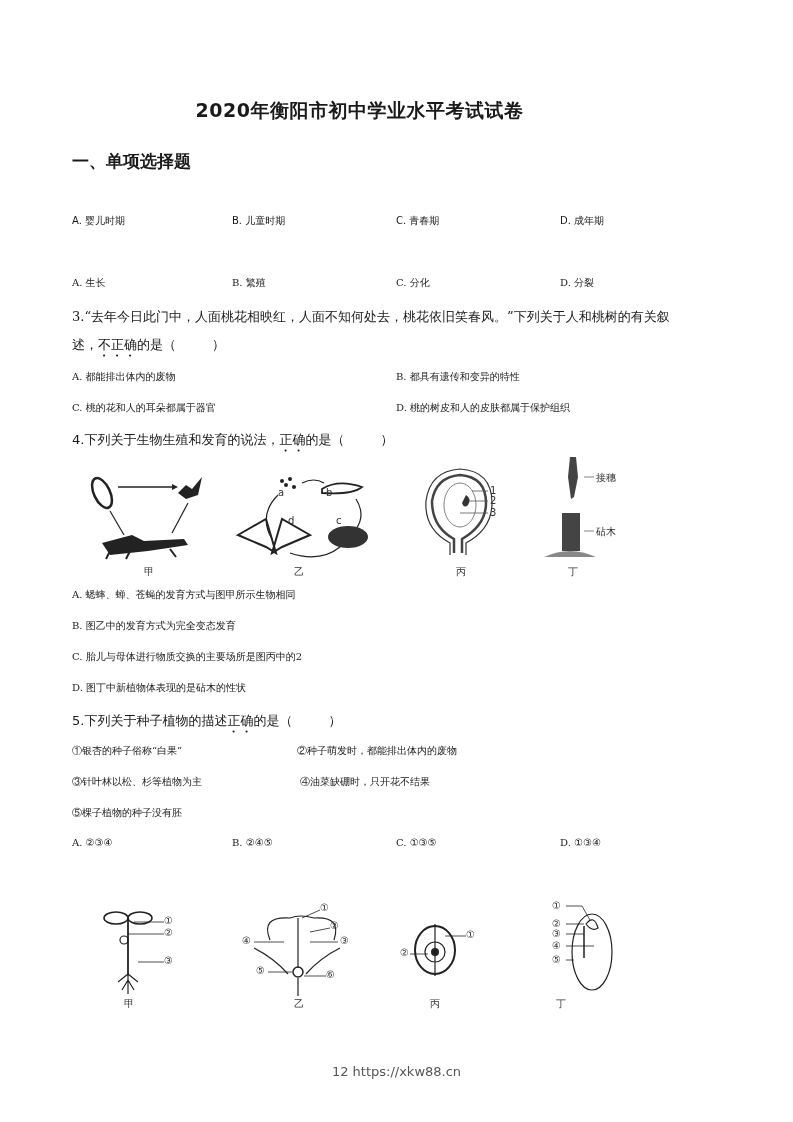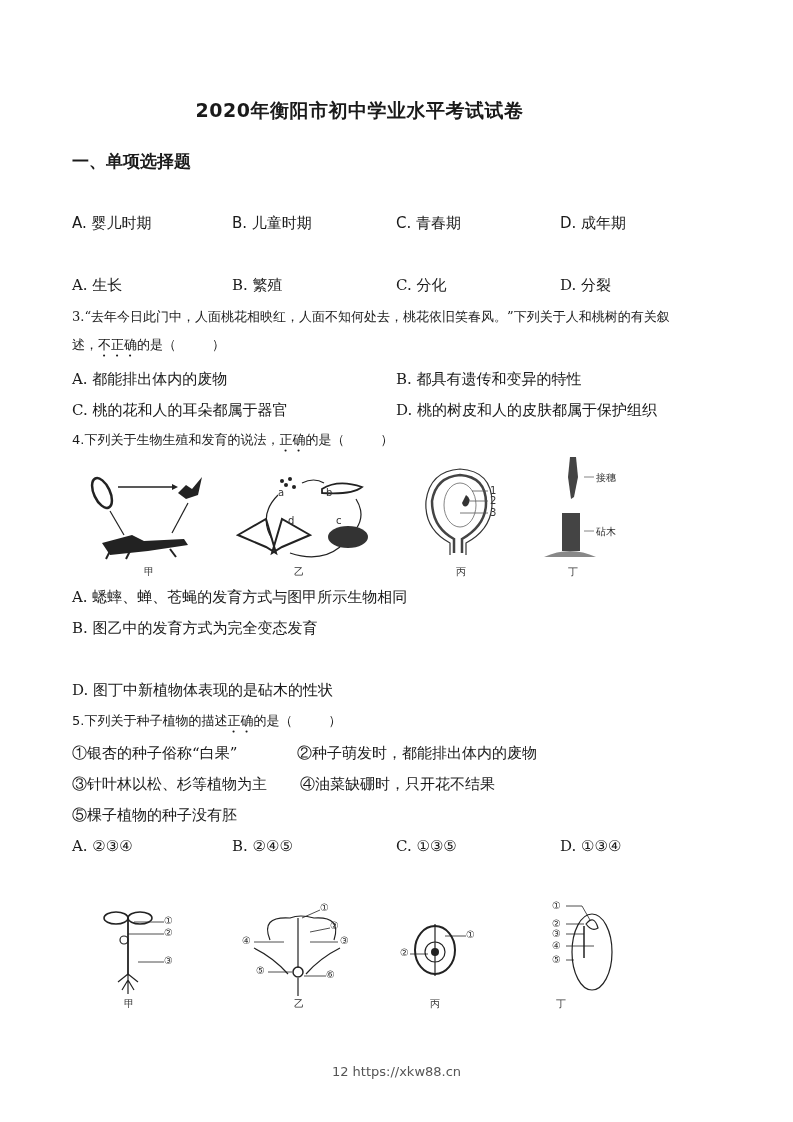--- a/index.html
+++ b/index.html
@@ -7,21 +7,21 @@
          font-family: "DejaVu Serif", "Liberation Serif", serif; color: #1a1a1a; }
   .page { position: absolute; left: 0; top: 0; width: 793px; height: 1122px; }
   .title { position: absolute; top: 98px; left: 0; width: 719px; text-align: center;
            font-family: "DejaVu Sans", sans-serif; font-weight: bold; font-size: 19px; letter-spacing: 0.5px; }
   .subject { position: absolute; top: 110px; left: 0; width: 793px; text-align: center;
              font-family: "DejaVu Sans", sans-serif; font-weight: bold; font-size: 21px; letter-spacing: 18px; padding-left: 18px; box-sizing: border-box; }
   .section { position: absolute; left: 72px; top: 150px; font-family: "DejaVu Sans", sans-serif;
              font-weight: bold; font-size: 17px; }
   .line { position: absolute; left: 72px; font-size: 13px; white-space: nowrap; }
   .stem { font-family: "DejaVu Sans", sans-serif; }
-  .opt { position: absolute; font-size: 15px; white-space: nowrap; }
+  .opt { position: absolute; font-size: 10px; white-space: nowrap; }
   .dot { text-emphasis: dot; -webkit-text-emphasis: dot; text-emphasis-position: under right; -webkit-text-emphasis-position: under; }
   .paren { display: inline-block; width: 36px; }
   .figrow { position: absolute; left: 80px; width: 580px; }
   .fig { position: absolute; text-align: center; }
   .fig svg { display: block; }
   .figlabel { position: absolute; font-size: 10px; color: #333; font-family: "DejaVu Sans", sans-serif; }
   .footer { position: absolute; top: 1064px; left: 0; width: 793px; text-align: center;
             font-family: "DejaVu Sans", sans-serif; font-size: 13px; color: #555; }
 </style>
 </head>
@@ -122,20 +122,21 @@
         <line x1="44" y1="74" x2="54" y2="74" stroke="#666" stroke-width="0.8"></line>
       </svg>
       <span class="figlabel" style="left:56px;top:14px">接穗</span>
       <span class="figlabel" style="left:56px;top:68px">砧木</span>
       <span class="figlabel" style="left:28px;top:108px">丁</span>
     </div>
   </div>
 
   <div class="opt" style="top:588px;left:72px">A.  蟋蟀、蝉、苍蝇的发育方式与图甲所示生物相同</div>
   <div class="opt" style="top:619px;left:72px">B.  图乙中的发育方式为完全变态发育</div>
+  <div class="opt" style="top:650px;left:72px">C.  胎儿与母体进行物质交换的主要场所是图丙中的2</div>
   <div class="opt" style="top:681px;left:72px">D.  图丁中新植物体表现的是砧木的性状</div>
 
   <div class="line stem" style="top:712px">
     <span>5.</span><span>下列关于种子植物的描述</span><span class="dot">正确</span><span>的是（</span><span class="paren"></span><span>）</span>
   </div>
   <div class="opt" style="top:744px;left:72px">①银杏的种子俗称“白果”</div>
   <div class="opt" style="top:744px;left:297px">②种子萌发时，都能排出体内的废物</div>
   <div class="opt" style="top:775px;left:72px">③针叶林以松、杉等植物为主</div>
   <div class="opt" style="top:775px;left:300px">④油菜缺硼时，只开花不结果</div>
   <div class="opt" style="top:806px;left:72px">⑤棵子植物的种子没有胚</div>

